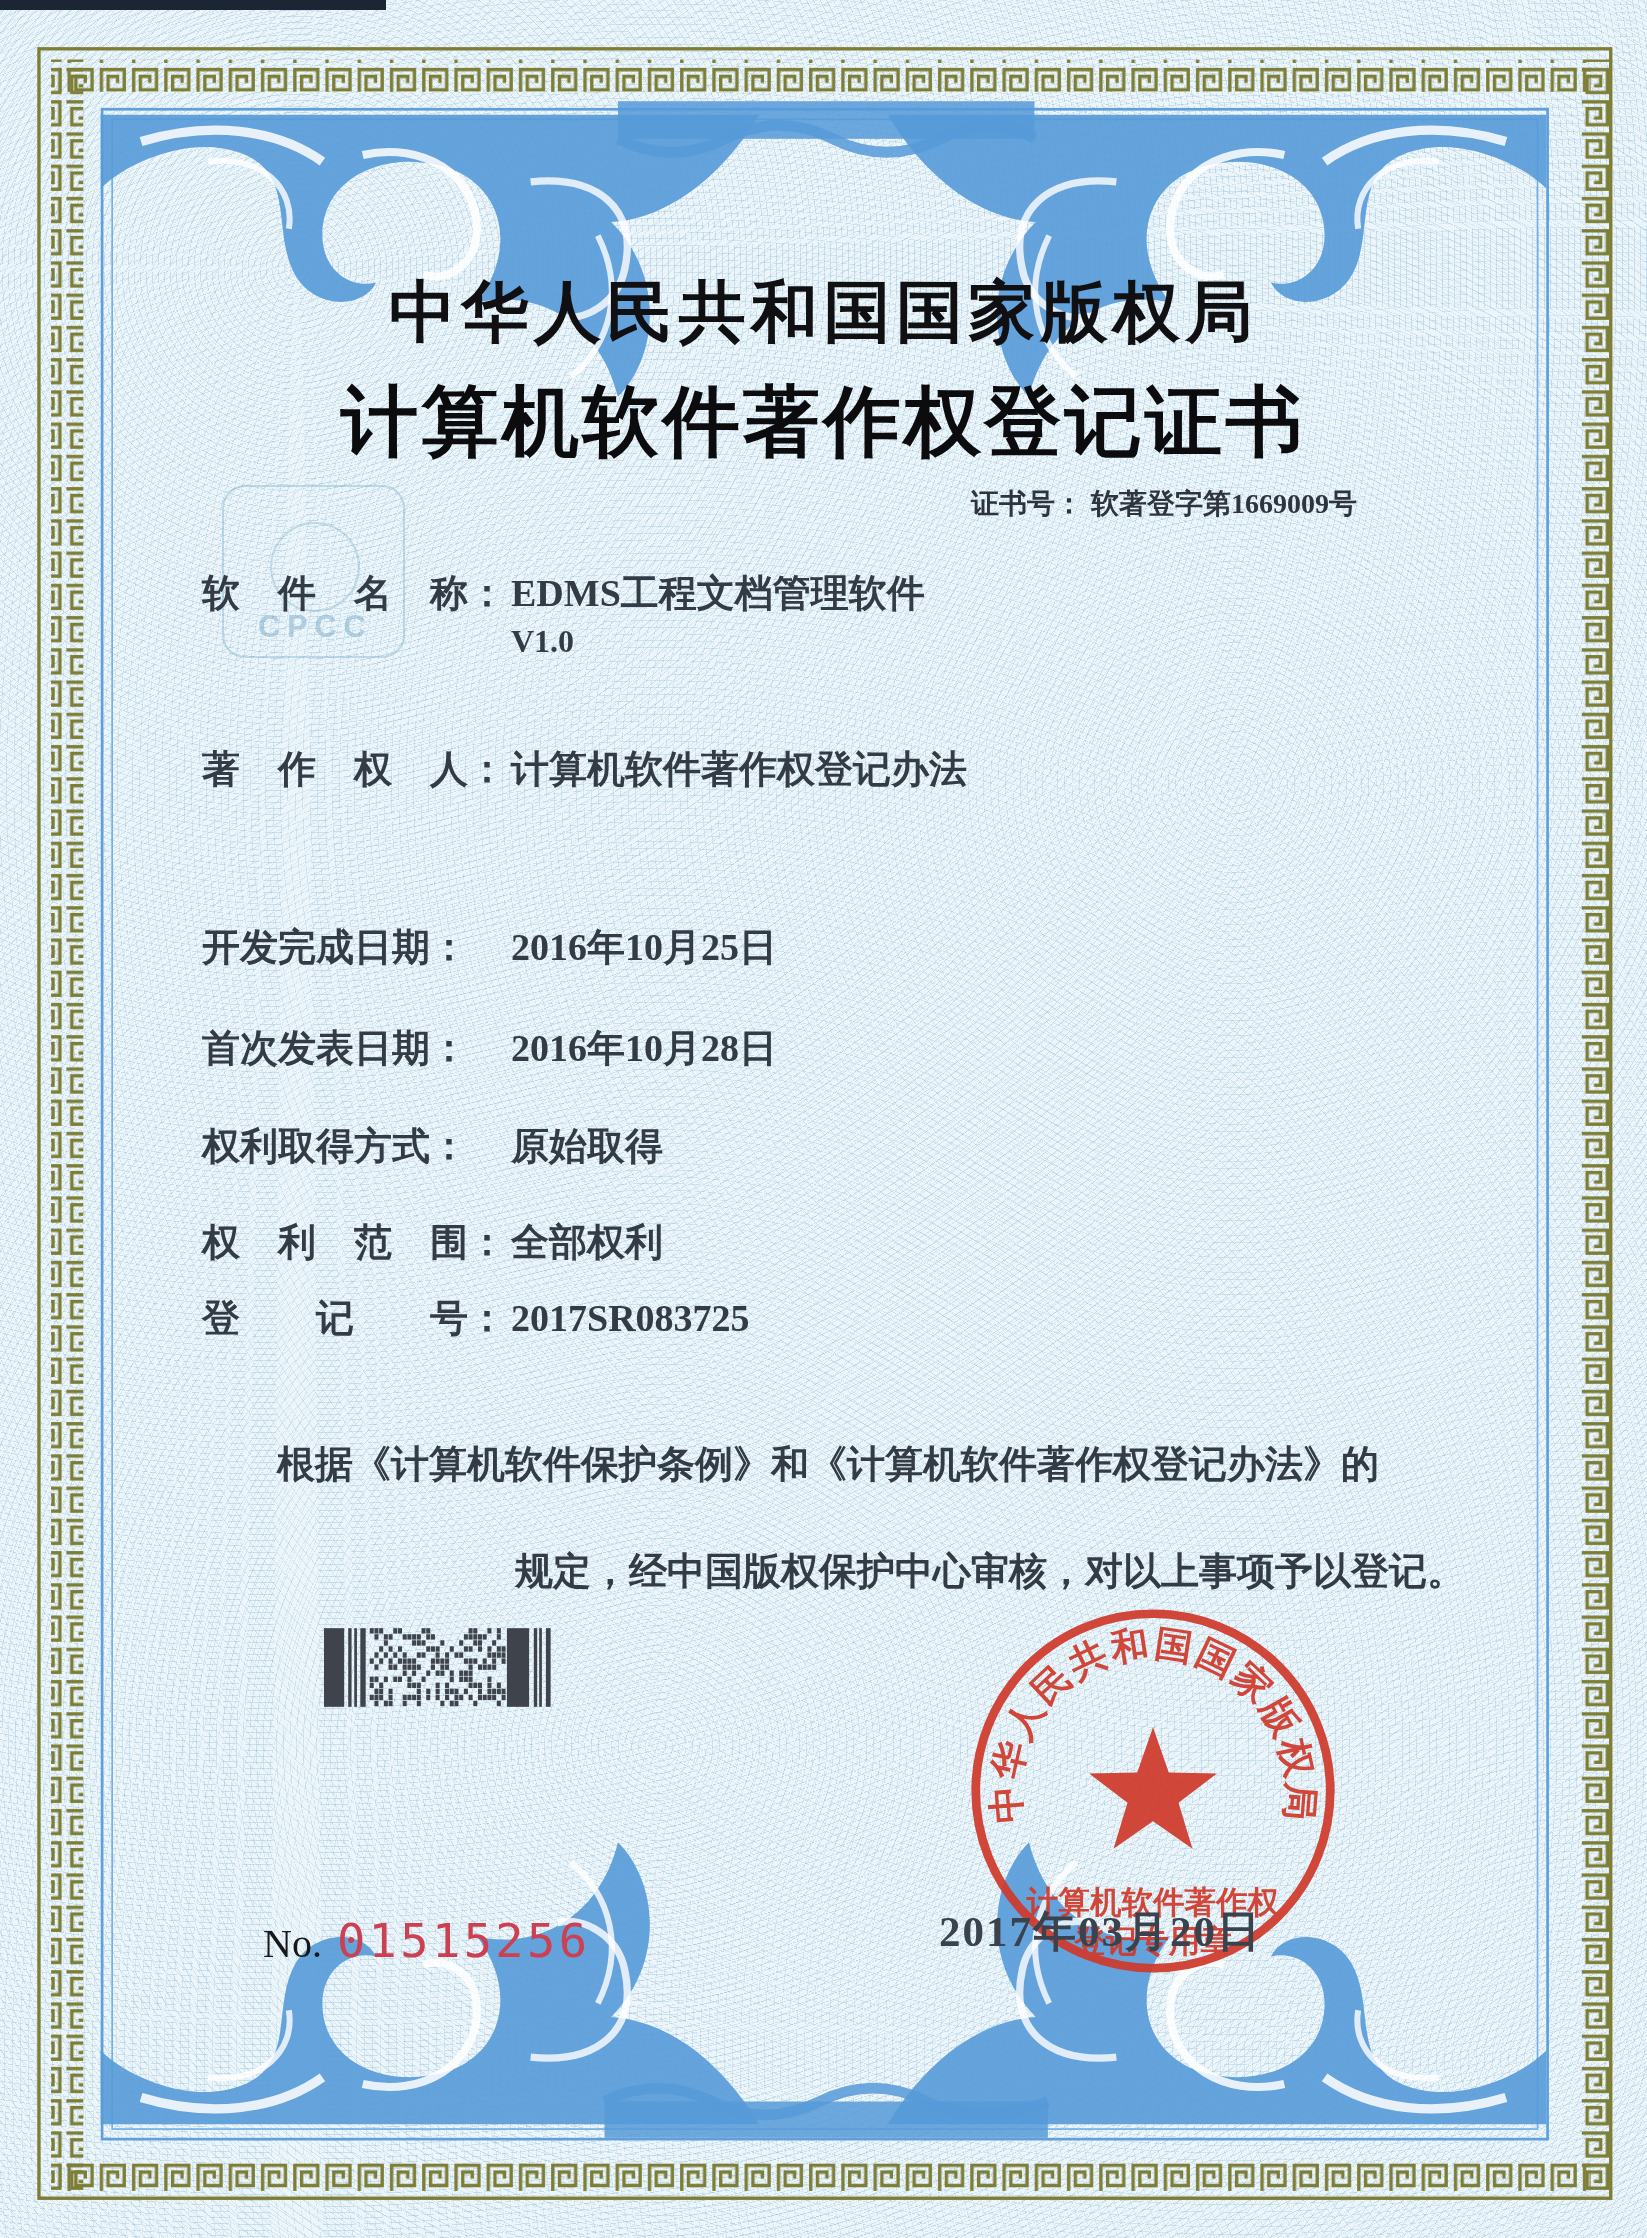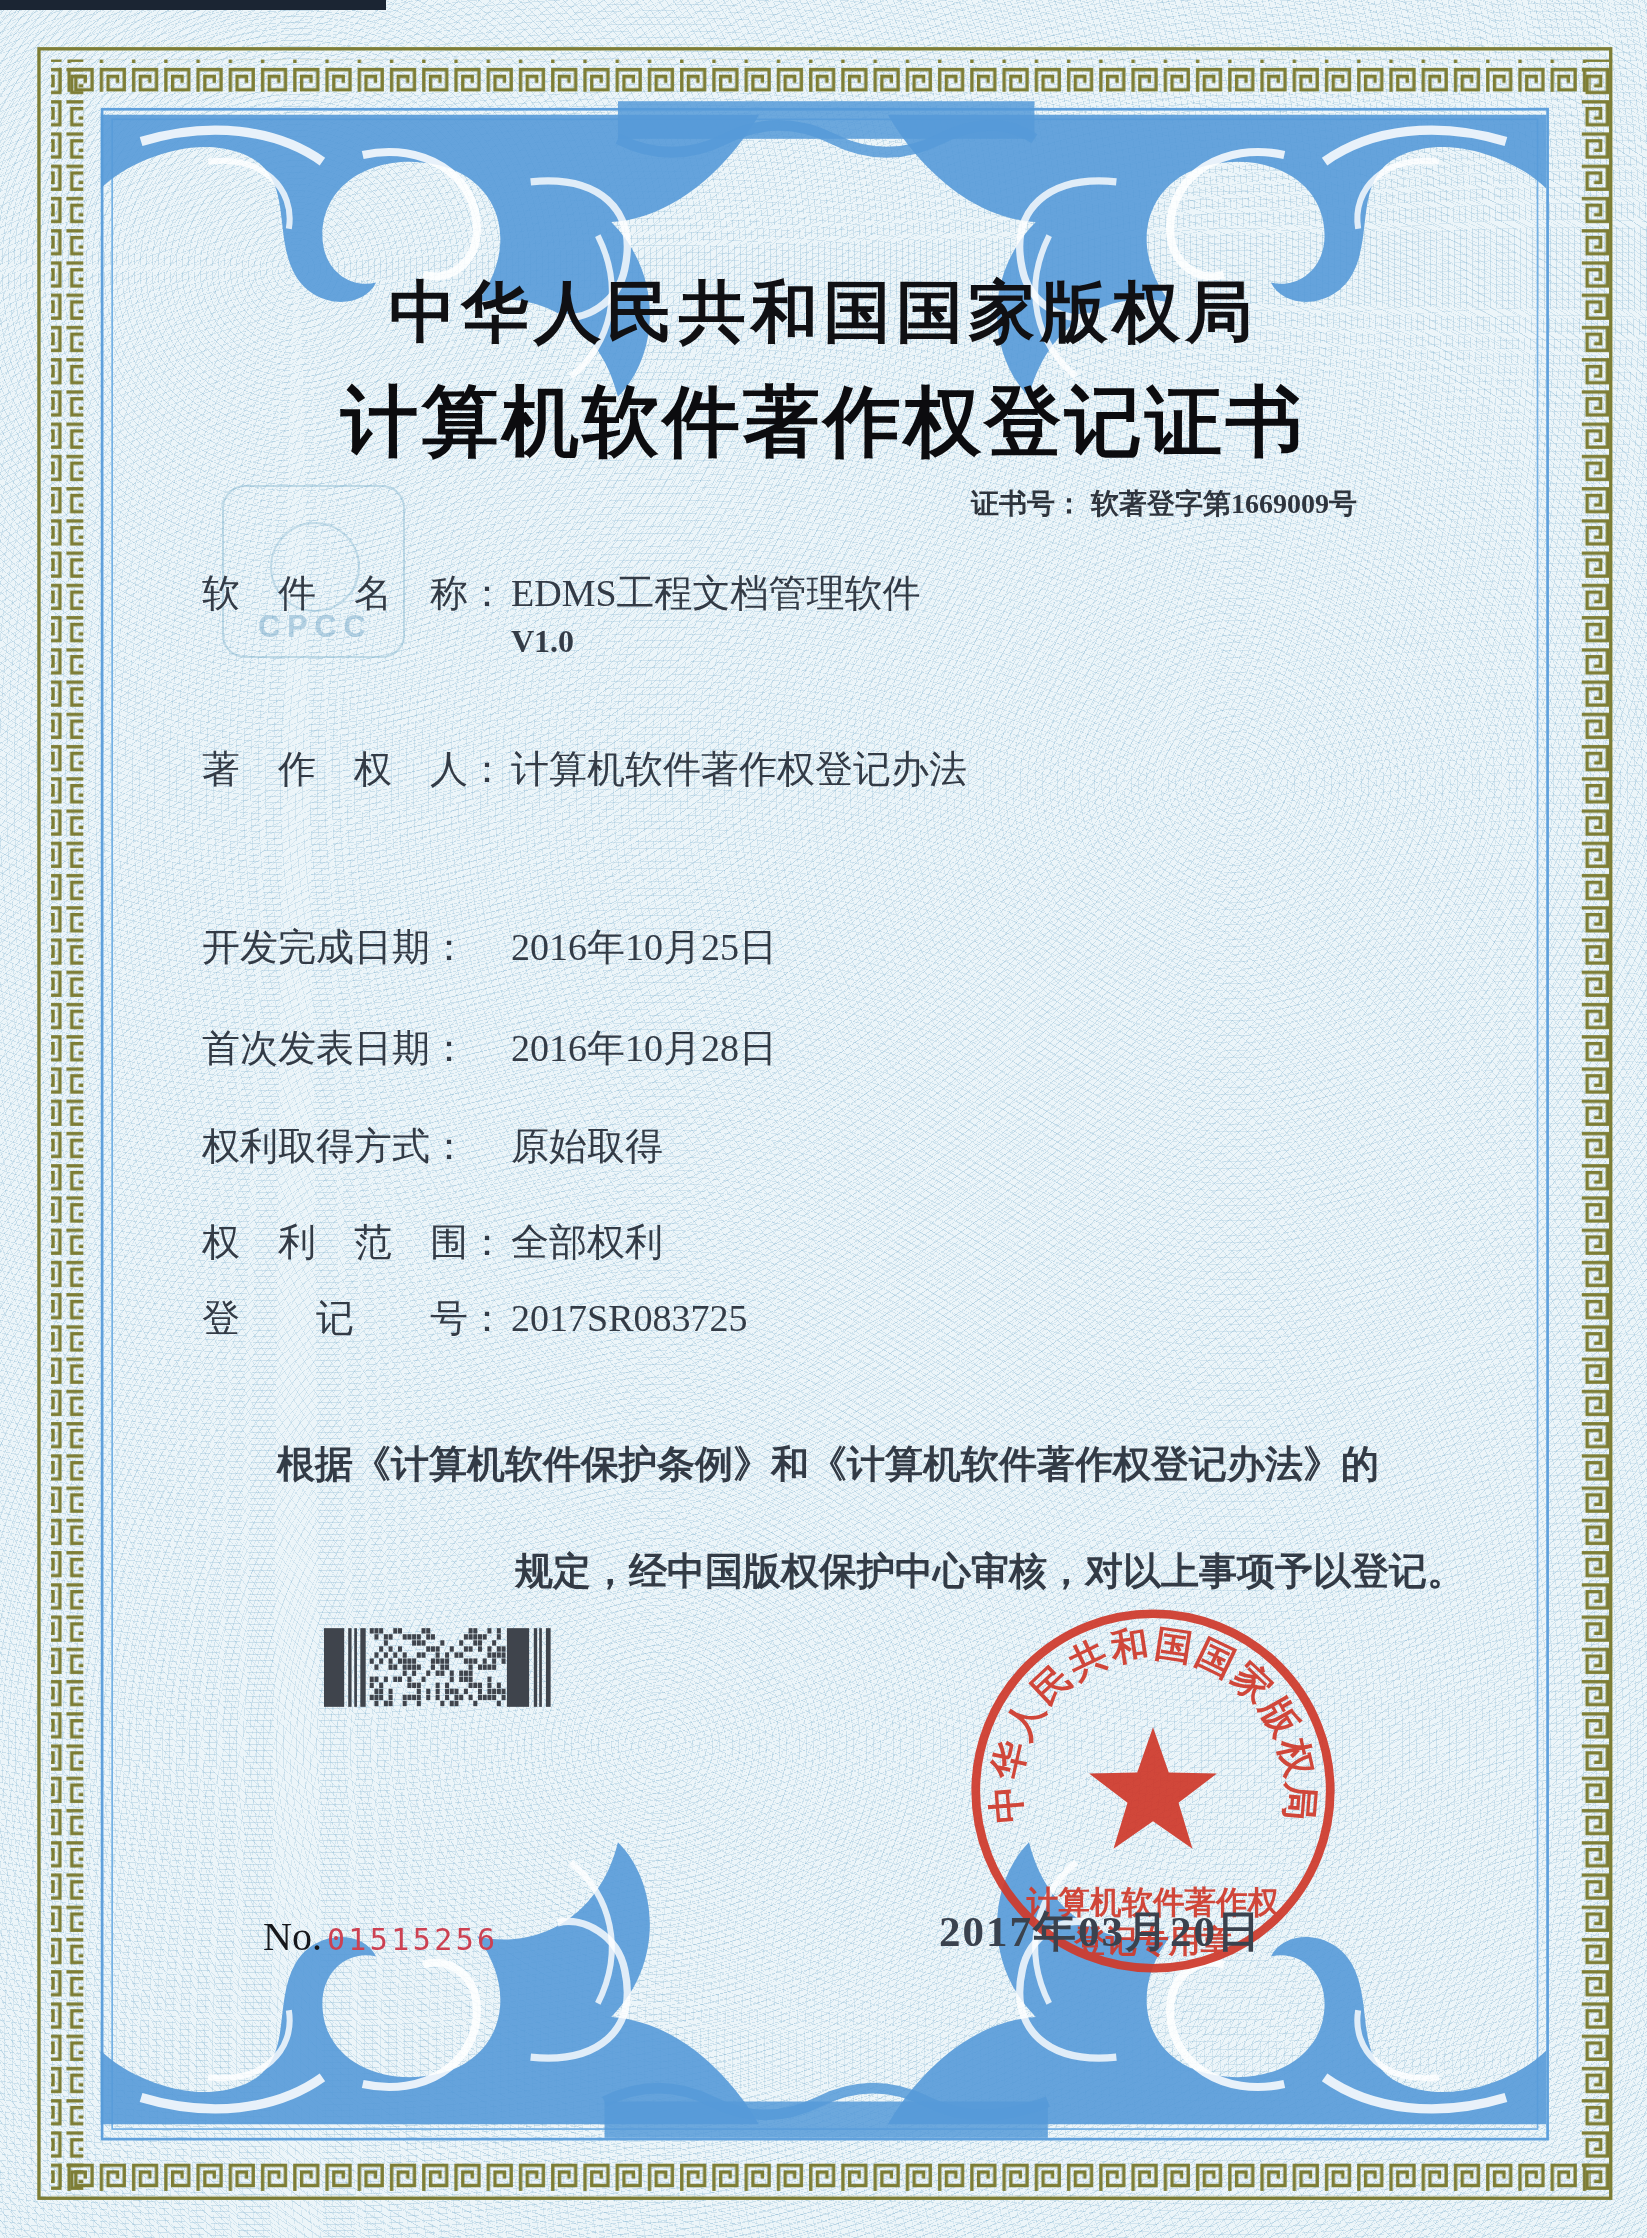--- a/index.html
+++ b/index.html
@@ -27,36 +27,36 @@
     border:2px solid rgba(115,170,200,.34);}
   .emboss .cpcc{position:absolute;left:34px;top:122px;font-family:"Liberation Sans",sans-serif;
     font-size:31px;letter-spacing:6.7px;color:rgba(110,165,198,.45);font-weight:bold;}
   
   .authority{position:absolute;left:0;top:267px;width:1647px;text-align:center;
     font-size:67px;font-weight:bold;color:#101013;letter-spacing:5.4px;}
   .doc-title{position:absolute;left:0;top:371px;width:1647px;text-align:center;
     font-size:77px;font-weight:bold;color:#0c0c0f;letter-spacing:3.4px;}
   .certno{position:absolute;left:971px;top:485px;font-size:28px;color:#2e343d;font-weight:600;}
   .certno .lab{margin-right:8px;}
-  .row{position:absolute;left:202px;font-size:38px;color:#333b46;font-weight:400;white-space:nowrap;}
+  .row{position:absolute;left:202px;font-size:38px;color:#333b46;font-weight:700;white-space:nowrap;}
   .row .lab{display:inline-block;width:309px;}
   .row .val{display:inline-block;}
   .val2{position:absolute;left:511px;font-size:32px;color:#333b46;font-weight:600;}
   .statement{position:absolute;left:202px;top:1411px;width:1263px;
     font-size:38px;color:#333b46;font-weight:600;line-height:107px;}
   .statement .l1{display:block;text-indent:75px;}
   .statement .l2{display:block;text-align:right;}
   .barcode{position:absolute;left:324px;top:1628px;width:232px;height:79px;}
   
   .seal{position:absolute;left:965px;top:1603px;width:376px;height:376px;opacity:.93;}
   .issue-date{position:absolute;left:939px;top:1903px;font-size:43px;color:#3a424e;
     font-weight:bold;letter-spacing:2px;z-index:9;}
   .serial{position:absolute;left:263px;top:1913px;font-size:40px;color:#16181c;z-index:9;}
-  .serial .digits{font-family:"DejaVu Sans Mono",monospace;color:#cc4152;font-size:30px;
-    letter-spacing:3.4px;margin-left:5px;}
+  .serial .digits{font-family:"DejaVu Sans Mono",monospace;color:#cc4152;font-size:47px;
+    letter-spacing:3.4px;margin-left:15px;}
 </style>
 </head>
 <body>
 
 <div class="guilloche"></div>
 <div class="scan-edge"></div>
 
 <svg class="frame-svg" viewBox="0 0 2452 3332">
   <defs>
     <pattern id="gk" width="48" height="48" patternUnits="userSpaceOnUse">

